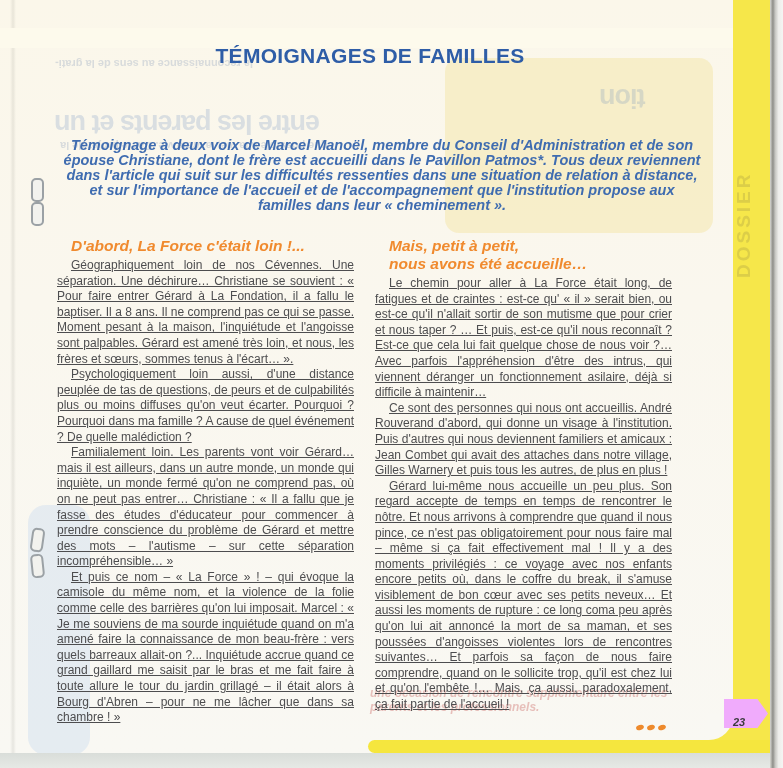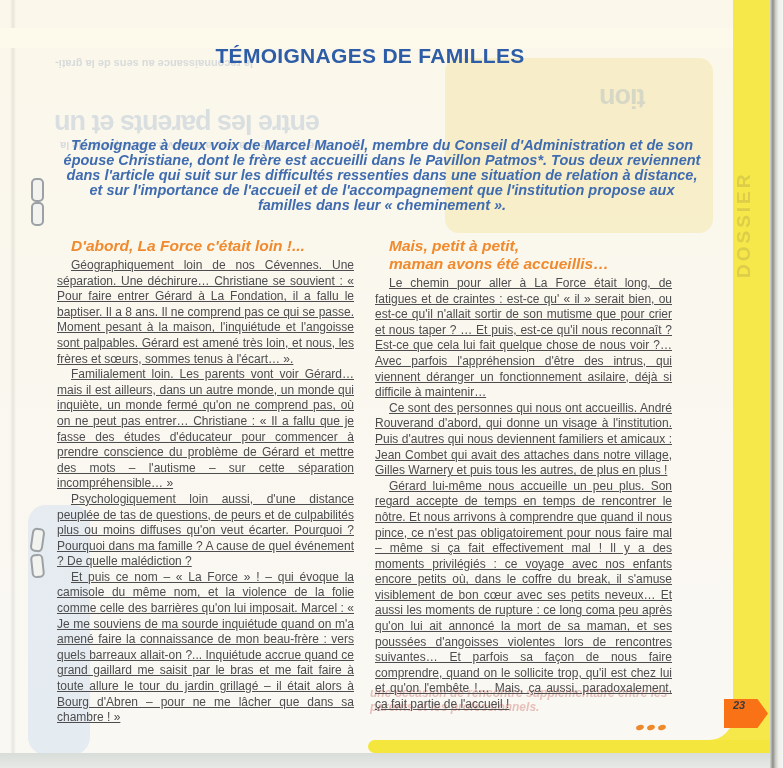--- a/index.html
+++ b/index.html
@@ -39,23 +39,23 @@
   .staple.s1a{top:178px;} .staple.s1b{top:202px;}
   .staple.s2a{top:528px;transform:rotate(8deg);} .staple.s2b{top:554px;transform:rotate(-6deg);}
   
   .strip-right{position:absolute;left:733px;top:0;width:37px;height:753px;background:#f6e74a;}
   .dossier{position:absolute;left:733px;top:90px;width:37px;height:270px;
         writing-mode:vertical-rl;transform:rotate(180deg);text-align:center;
         font-size:19px;font-weight:bold;letter-spacing:3px;color:rgba(172,160,70,0.35);}
   .bar-bottom{position:absolute;left:368px;top:740px;width:402px;height:13px;background:#f5e63e;border-radius:7px 0 0 7px;}
   .corner-fill{position:absolute;left:707px;top:714px;width:26px;height:26px;background:#f6e74a;}
   .corner-mask{position:absolute;left:707px;top:714px;width:26px;height:26px;background:#f9f8f3;border-radius:0 0 24px 0;}
-  .page-notch{position:absolute;left:724px;top:699px;width:44px;height:29px;background:#f97316;
+  .page-notch{position:absolute;left:724px;top:699px;width:44px;height:29px;background:#f0abfc;
         clip-path:polygon(0 0,76% 0,100% 50%,76% 100%,0 100%);
-        display:flex;align-items:flex-start;}
+        display:flex;align-items:flex-end;}
   .page-notch span{font-size:11px;font-weight:bold;font-style:italic;color:#3b3b3d;padding-left:9px;}
   
   .edge-right{position:absolute;left:770px;top:0;width:13px;height:768px;
         background:linear-gradient(90deg,#d8d8d2 0%,#8d8d88 22%,#c6c6c1 40%,#ededea 65%,#f5f5f3 100%);}
   .edge-bottom{position:absolute;left:0;top:753px;width:770px;height:15px;
         background:linear-gradient(180deg,#d9ddd9 0%,#e6e9e5 100%);}
 </style>
 </head>
 <body>
 
@@ -72,27 +72,27 @@
 
     <div class="spine-shadow"></div>
     <div class="kicker-band"></div>
 
     <h2 class="kicker">TÉMOIGNAGES DE FAMILLES</h2>
     <p class="intro">Témoignage à deux voix de Marcel Manoël, membre du Conseil d'Administration et de son épouse Christiane, dont le frère est accueilli dans le Pavillon Patmos*. Tous deux reviennent dans l'article qui suit sur les difficultés ressenties dans une situation de relation à distance, et sur l'importance de l'accueil et de l'accompagnement que l'institution propose aux familles dans leur « cheminement ».</p>
 
     <div class="col col-left">
       <h3>D'abord, La Force c'était loin !...</h3>
       <p>Géographiquement loin de nos Cévennes. Une séparation. Une déchirure… Christiane se souvient : « Pour faire entrer Gérard à La Fondation, il a fallu le baptiser. Il a 8 ans. Il ne comprend pas ce qui se passe. Moment pesant à la maison, l'inquiétude et l'angoisse sont palpables. Gérard est amené très loin, et nous, les frères et sœurs, sommes tenus à l'écart… ».</p>
+      <p>Psychologiquement loin aussi, d'une distance peuplée de tas de questions, de peurs et de culpabilités plus ou moins diffuses qu'on veut écarter. Pourquoi ? Pourquoi dans ma famille ? A cause de quel événement ? De quelle malédiction ?</p>
       <p>Familialement loin. Les parents vont voir Gérard… mais il est ailleurs, dans un autre monde, un monde qui inquiète, un monde fermé qu'on ne comprend pas, où on ne peut pas entrer… Christiane : « Il a fallu que je fasse des études d'éducateur pour commencer à prendre conscience du problème de Gérard et mettre des mots – l'autisme – sur cette séparation incompréhensible… »</p>
-      <p>Psychologiquement loin aussi, d'une distance peuplée de tas de questions, de peurs et de culpabilités plus ou moins diffuses qu'on veut écarter. Pourquoi ? Pourquoi dans ma famille ? A cause de quel événement ? De quelle malédiction ?</p>
       <p>Et puis ce nom – « La Force » ! – qui évoque la camisole du même nom, et la violence de la folie comme celle des barrières qu'on lui imposait. Marcel : « Je me souviens de ma sourde inquiétude quand on m'a amené faire la connaissance de mon beau-frère : vers quels barreaux allait-on ?... Inquiétude accrue quand ce grand gaillard me saisit par le bras et me fait faire à toute allure le tour du jardin grillagé – il était alors à Bourg d'Abren – pour ne me lâcher que dans sa chambre ! »</p>
     </div>
 
     <div class="col col-right">
-      <h3><span>Mais, petit à petit,</span><br><span>maman avons été accueillis…</span></h3>
+      <h3><span>Mais, petit à petit,</span><br><span>nous avons été accueille…</span></h3>
       <p>Le chemin pour aller à La Force était long, de fatigues et de craintes : est-ce qu' « il » serait bien, ou est-ce qu'il n'allait sortir de son mutisme que pour crier et nous taper ? …  Et puis, est-ce qu'il nous reconnaît ? Est-ce que cela lui fait quelque chose de nous voir ?… Avec parfois l'appréhension d'être des intrus, qui viennent déranger un fonctionnement asilaire, déjà si difficile à maintenir…</p>
       <p>Ce sont des personnes qui nous ont accueillis. André Rouverand d'abord, qui donne un visage à l'institution. Puis d'autres qui nous deviennent familiers et amicaux : Jean Combet qui avait des attaches dans notre village, Gilles Warnery et puis tous les autres, de plus en plus !</p>
       <p>Gérard lui-même nous accueille un peu plus. Son regard accepte de temps en temps de rencontrer le nôtre. Et nous arrivons à comprendre que quand il nous pince, ce n'est pas obligatoirement pour nous faire mal – même si ça fait effectivement mal ! Il y a des moments privilégiés : ce voyage avec nos enfants encore petits où, dans le coffre du break, il s'amuse visiblement de bon cœur avec ses petits neveux… Et aussi les moments de rupture : ce long coma peu après qu'on lui ait annoncé la mort de sa maman, et ses poussées d'angoisses violentes lors de rencontres suivantes… Et parfois sa façon de nous faire comprendre, quand on le sollicite trop, qu'il est chez lui et qu'on l'embête !… Mais, ça aussi, paradoxalement, ça fait partie de l'accueil !</p>
       <div class="end-dots"><i></i><i></i><i></i></div>
     </div>
 
     <div class="staple s1a"></div>
     <div class="staple s1b"></div>
     <div class="staple s2a"></div>
     <div class="staple s2b"></div>

